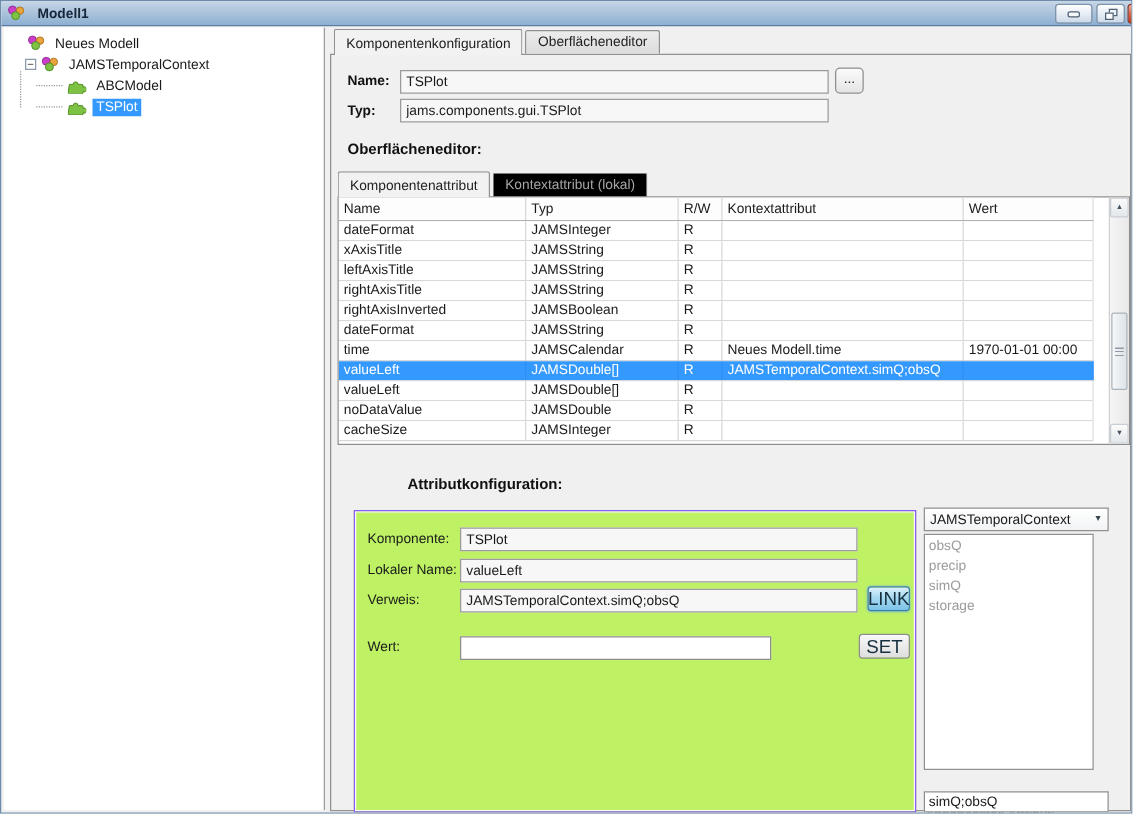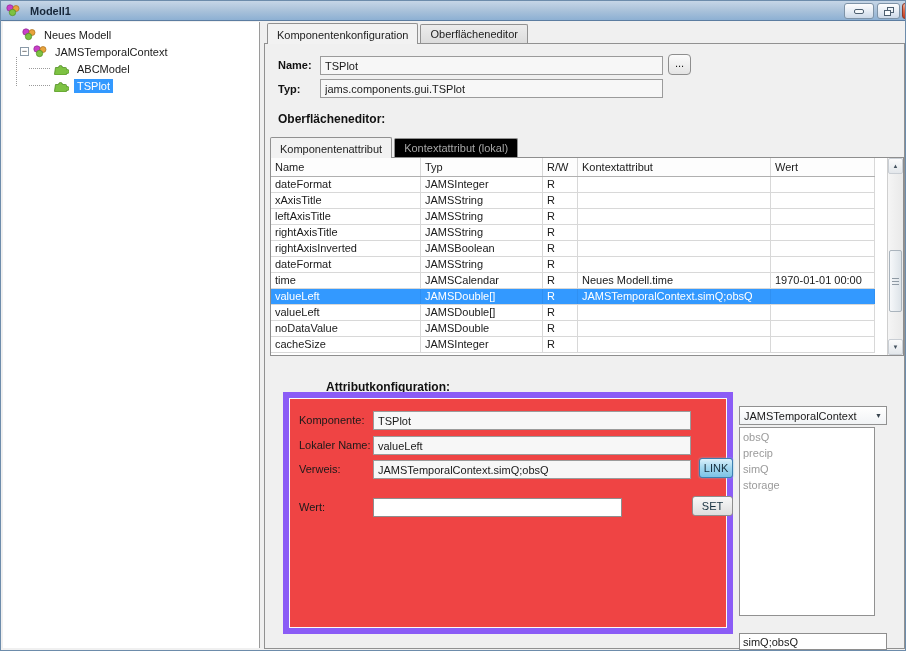--- a/index.html
+++ b/index.html
@@ -76,29 +76,29 @@
   .scroll-arrow{position:absolute;left:0;width:15px;height:16px;font-size:6px;color:#44525e;display:flex;
     align-items:center;justify-content:center;background:linear-gradient(180deg,#fbfbfb,#e3e7eb);border:1px solid #c9ced4;border-radius:2px;}
   .sa-up{top:0;} .sa-down{bottom:0;}
   .scroll-thumb{position:absolute;left:1px;top:92px;width:13px;height:62px;border:1px solid #aab4bd;border-radius:2px;
     background:linear-gradient(90deg,#f6f8fa,#dde3e8);display:flex;align-items:center;justify-content:center;}
   .grip{width:7px;height:7px;background:repeating-linear-gradient(180deg,#8f9aa4 0,#8f9aa4 1px,transparent 1px,transparent 3px);}
 
   .hd-config{left:13px;top:336px;margin-left:48px;}
 
   
-  .config-panel{position:absolute;left:18px;top:348px;width:450px;height:242px;border:6px solid #8b5cf6;
-    box-shadow:inset 0 0 0 1px #fafafa;background:#ef4444;}
+  .config-panel{position:absolute;left:18px;top:364px;width:450px;height:242px;border:1px solid #8b5cf6;
+    box-shadow:inset 0 0 0 1px #fafafa;background:#bef264;}
   .cfg-label{position:absolute;color:#1a1a1a;}
   .l-komp{left:10px;top:16px;} .f-komp{left:84px;top:13px;width:318px;}
   .l-lok{left:10px;top:41px;}  .f-lok{left:84px;top:38px;width:318px;}
   .l-ver{left:10px;top:65px;}  .f-ver{left:84px;top:62px;width:318px;}
   .l-wert{left:10px;top:103px;} .f-wert{left:84px;top:100px;width:249px;}
   .push-btn{position:absolute;height:20px;border-radius:3px;display:flex;align-items:center;justify-content:center;
-    font-size:11px;color:#17303f;}
+    font-size:15px;color:#17303f;}
   .btn-link{left:410px;top:60px;width:34px;border:1px solid #3c7fb1;
     background:linear-gradient(180deg,#dcf1fb,#a6d9f0 45%,#7cc3e6);box-shadow:0 0 2px #7ab8dd;}
   .btn-set{left:403px;top:98px;width:41px;border:1px solid #8e8e8e;background:linear-gradient(180deg,#f8f8f8,#dedede);}
 
   
   .dropdown{position:absolute;left:474px;top:362px;width:148px;height:19px;border:1px solid #919191;
     background:linear-gradient(180deg,#ffffff,#f1f3f5);display:flex;align-items:center;padding:0 4px;}
   .dropdown .dd-text{flex:1;overflow:hidden;white-space:nowrap;}
   .dd-arrow{font-size:7px;color:#39454f;margin-left:3px;}
   .ctx-list{position:absolute;left:474px;top:383px;width:136px;height:189px;border:1px solid #919191;background:#fff;

